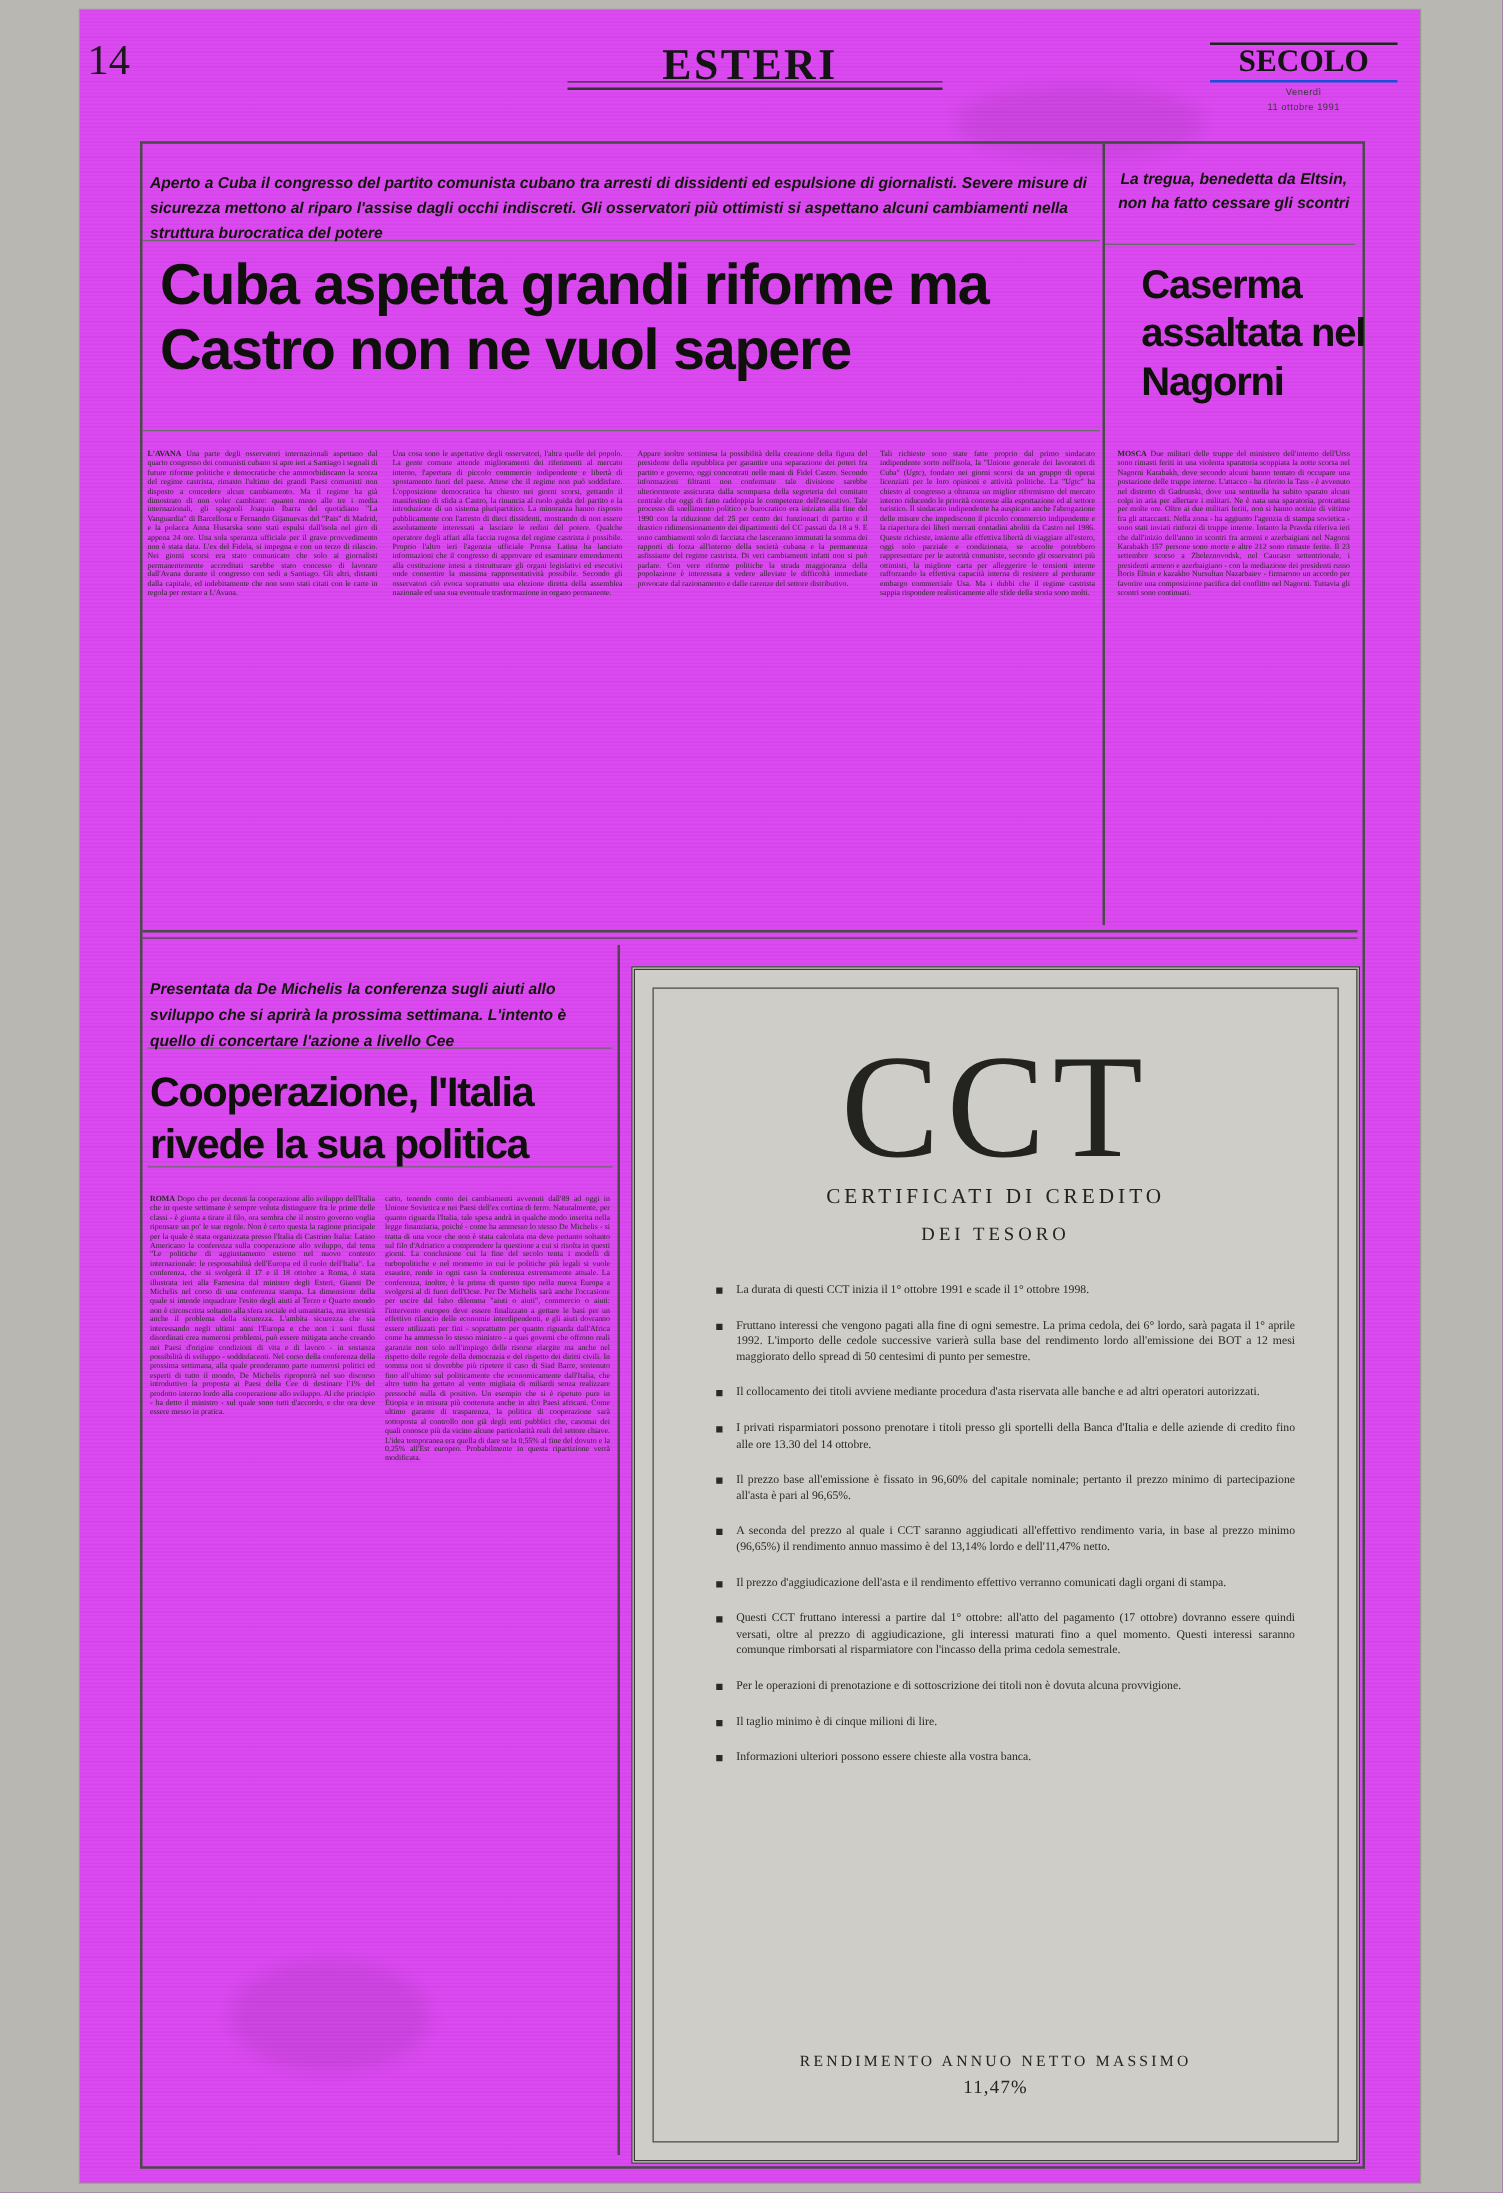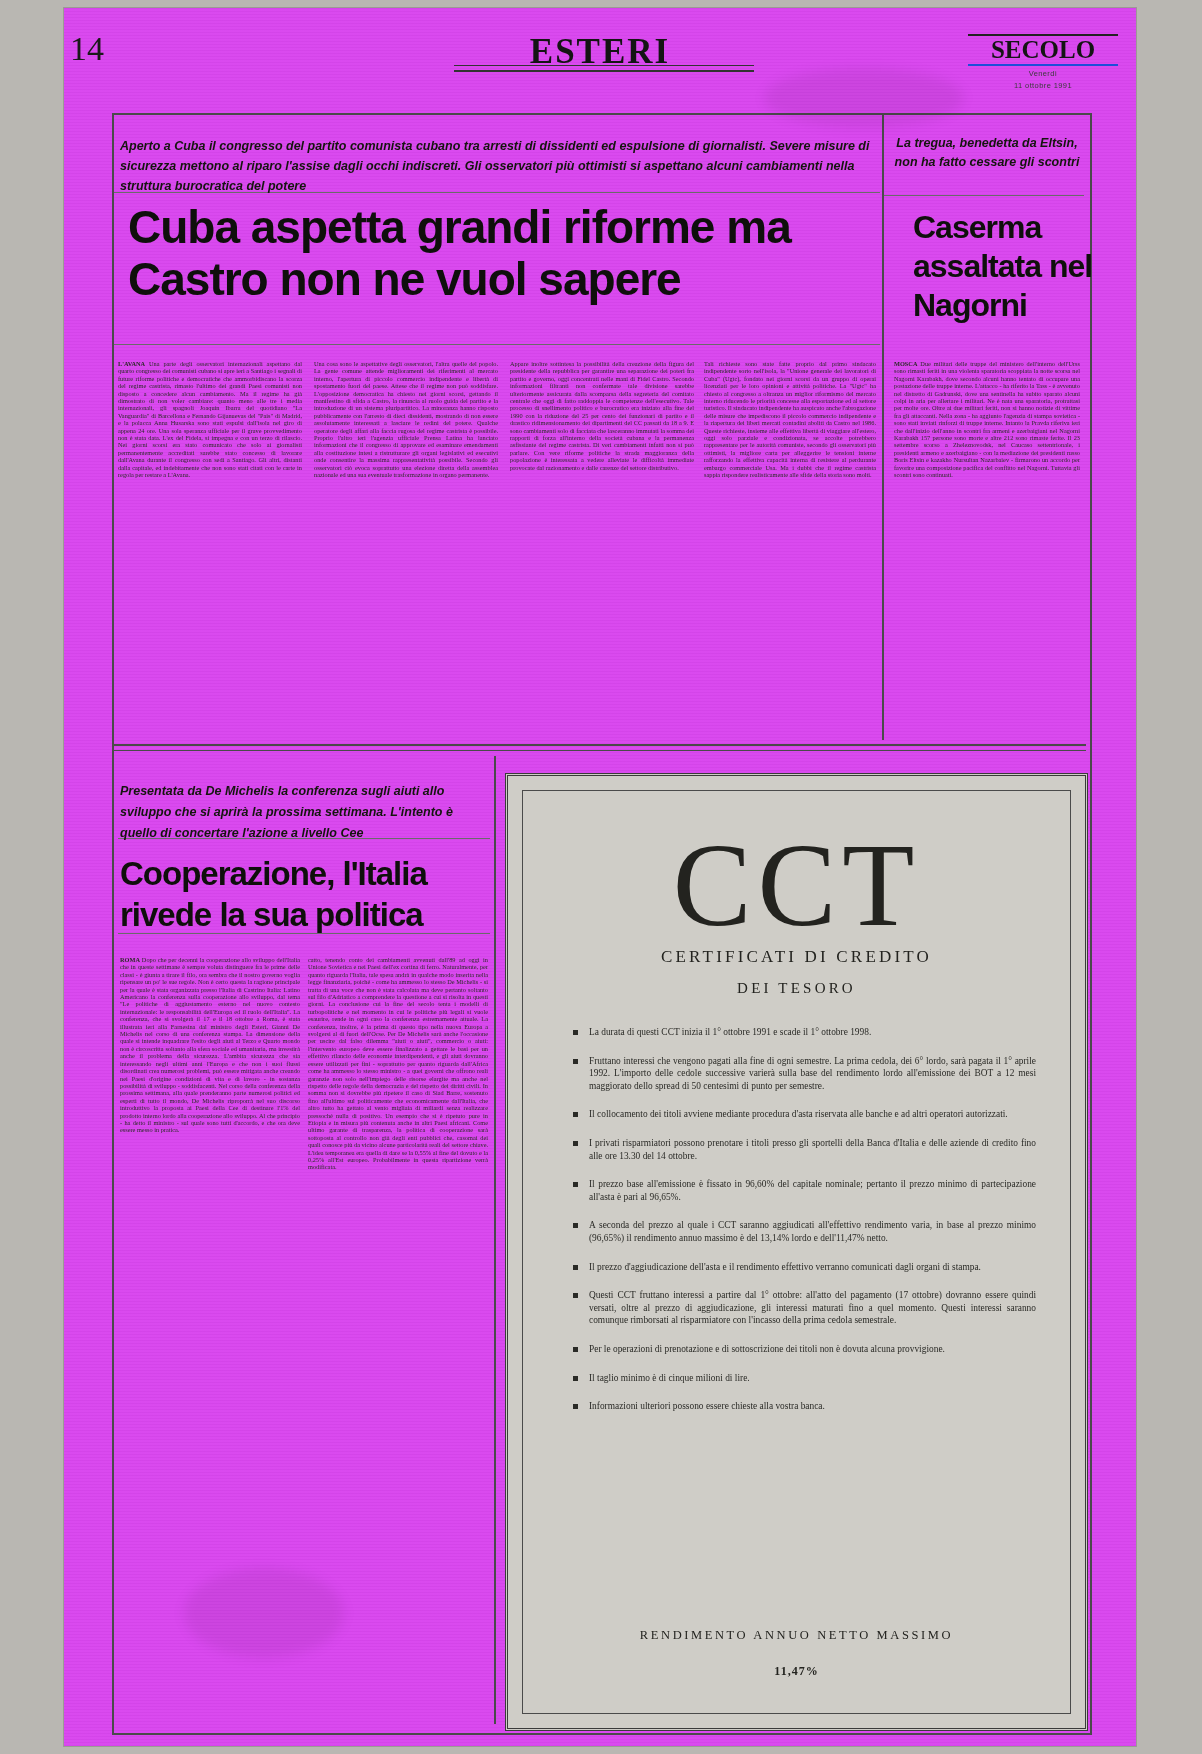--- a/index.html
+++ b/index.html
@@ -48,21 +48,21 @@
   .cct-sub1{position:absolute;left:0;right:0;top:156px;text-align:center;font-family:"Liberation Serif",serif;
       font-size:17px;letter-spacing:3.2px;color:#23231f;}
   .cct-sub2{position:absolute;left:0;right:0;top:189px;text-align:center;font-family:"Liberation Serif",serif;
       font-size:15px;letter-spacing:3.2px;color:#23231f;}
   .bullets{position:absolute;left:48px;right:34px;top:235px;}
   .bullet{position:relative;padding-left:18px;margin-bottom:16px;font-family:"Liberation Serif",serif;
       font-size:9.4px;line-height:12.6px;text-align:justify;color:#2a2a26;}
   .bullet:before{content:"";position:absolute;left:2px;top:4px;width:5px;height:5px;background:#2a2a26;}
   .ad-foot{position:absolute;left:0;right:0;bottom:34px;text-align:center;font-family:"Liberation Serif",serif;
       font-size:12.5px;letter-spacing:2.6px;color:#23231f;}
-  .ad-foot .rate{display:block;font-size:12px;letter-spacing:1px;margin-top:21px;font-weight:bold;}
+  .ad-foot .rate{display:block;font-size:15px;letter-spacing:1px;margin-top:5px;font-weight:normal;}
   
   .blot{position:absolute;background:rgba(0,0,0,0.06);border-radius:50%;filter:blur(6px);}
 </style>
 </head>
 <body>
 
 <div class="page">
   <div class="paper">
 
     <div class="folio">14</div>

